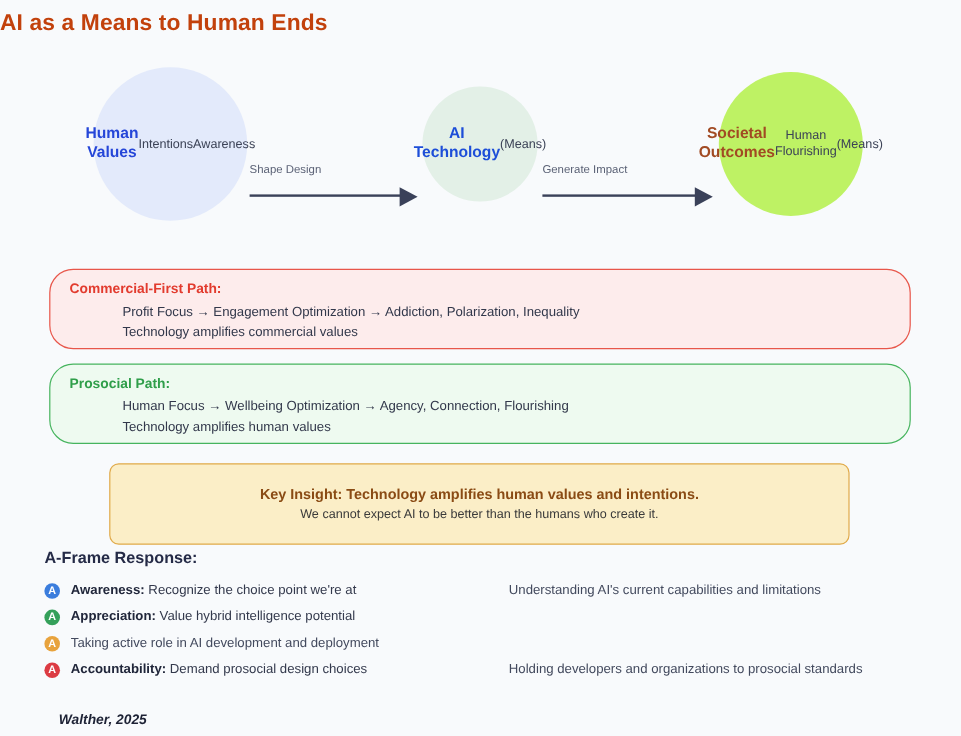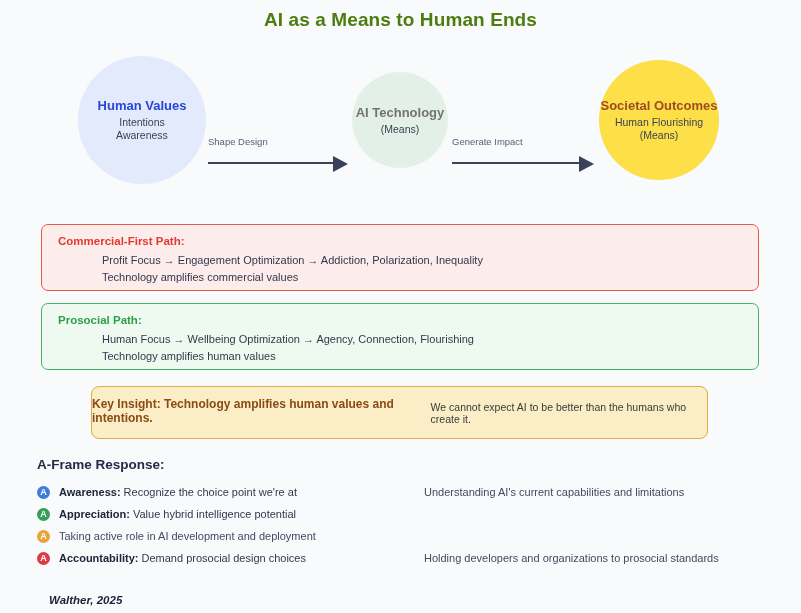--- a/index.html
+++ b/index.html
@@ -14,40 +14,40 @@
     color: #2d3142;
     overflow: hidden;
     position: relative;
   }
 
   .page-title {
     position: absolute;
     top: 9px;
     left: 0;
     width: 801px;
-    text-align: center;
+    text-align: left;
     font-size: 19px;
     font-weight: bold;
-    color: #4d7c0f;
+    color: #c2410c;
     letter-spacing: 0.1px;
   }
 
   
   .flow {
     position: absolute;
     top: 54px;
     left: 0;
     width: 801px;
     height: 150px;
   }
   .node {
     position: absolute;
     border-radius: 50%;
     display: flex;
-    flex-direction: column;
+    flex-direction: row;
     align-items: center;
     justify-content: center;
     text-align: center;
     line-height: 1.22;
   }
   .node .n-title {
     font-weight: bold;
     font-size: 13px;
     margin-bottom: 2px;
   }
@@ -59,25 +59,25 @@
     left: 78px; top: 2px;
     width: 128px; height: 128px;
     background: #e3eafb;
   }
   .node-values .n-title { color: #2546d8; }
   .node-tech {
     left: 352px; top: 18px;
     width: 96px; height: 96px;
     background: #e3f0e7;
   }
-  .node-tech .n-title { color: #737373; }
+  .node-tech .n-title { color: #1d4ed8; }
   .node-outcomes {
     left: 599px; top: 6px;
     width: 120px; height: 120px;
-    background: #fde047;
+    background: #bef264;
   }
   .node-outcomes .n-title { color: #a14a23; }
 
   .arrow {
     position: absolute;
     height: 40px;
   }
   .arrow .a-label {
     position: absolute;
     top: 0;
@@ -106,21 +106,21 @@
   .arrow-1 .a-head { left: 125px; }
   .arrow-2 { left: 452px; top: 82px; width: 145px; }
   .arrow-2 .a-line { width: 130px; }
   .arrow-2 .a-head { left: 127px; }
 
   
   .path-box {
     position: absolute;
     left: 41px;
     width: 718px;
-    border-radius: 7px;
+    border-radius: 20px;
     box-sizing: border-box;
     padding: 10px 16px 11px 16px;
   }
   .path-box .p-head {
     font-weight: bold;
     font-size: 11.5px;
     margin-bottom: 5px;
   }
   .path-box .p-line {
     font-size: 11px;
@@ -141,27 +141,27 @@
     background: #eefaf0;
     border: 1.3px solid #46b45e;
   }
   .box-prosocial .p-head { color: #2f9e4a; }
 
   .insight-box {
     position: absolute;
     left: 91px;
     top: 386px;
     width: 617px;
-    height: 53px;
+    height: 68px;
     box-sizing: border-box;
     background: #fbeec7;
     border: 1.3px solid #e0aa4a;
     border-radius: 8px;
     display: flex;
-    flex-direction: row;
+    flex-direction: column;
     align-items: center;
     justify-content: center;
   }
   .insight-box .i-head {
     font-size: 12px;
     font-weight: bold;
     color: #8a4b14;
     margin-bottom: 4px;
   }
   .insight-box .i-sub {

